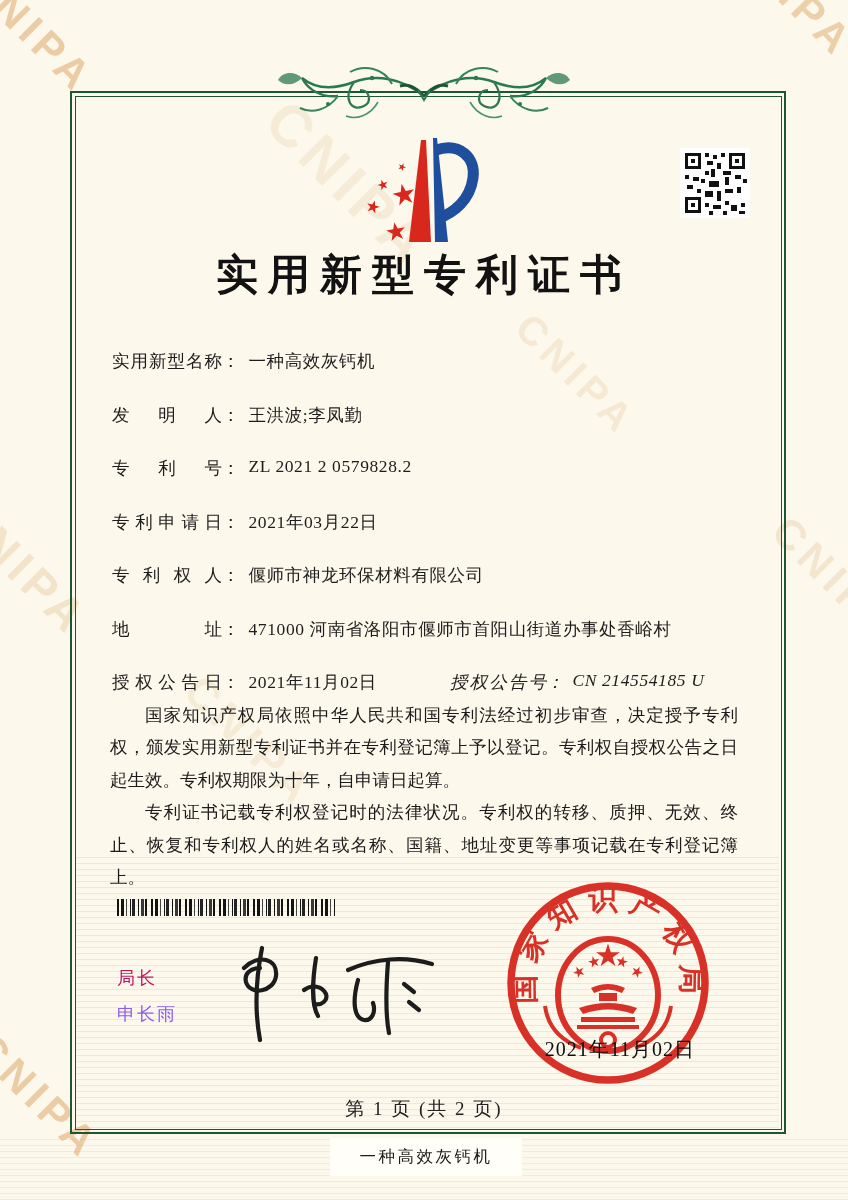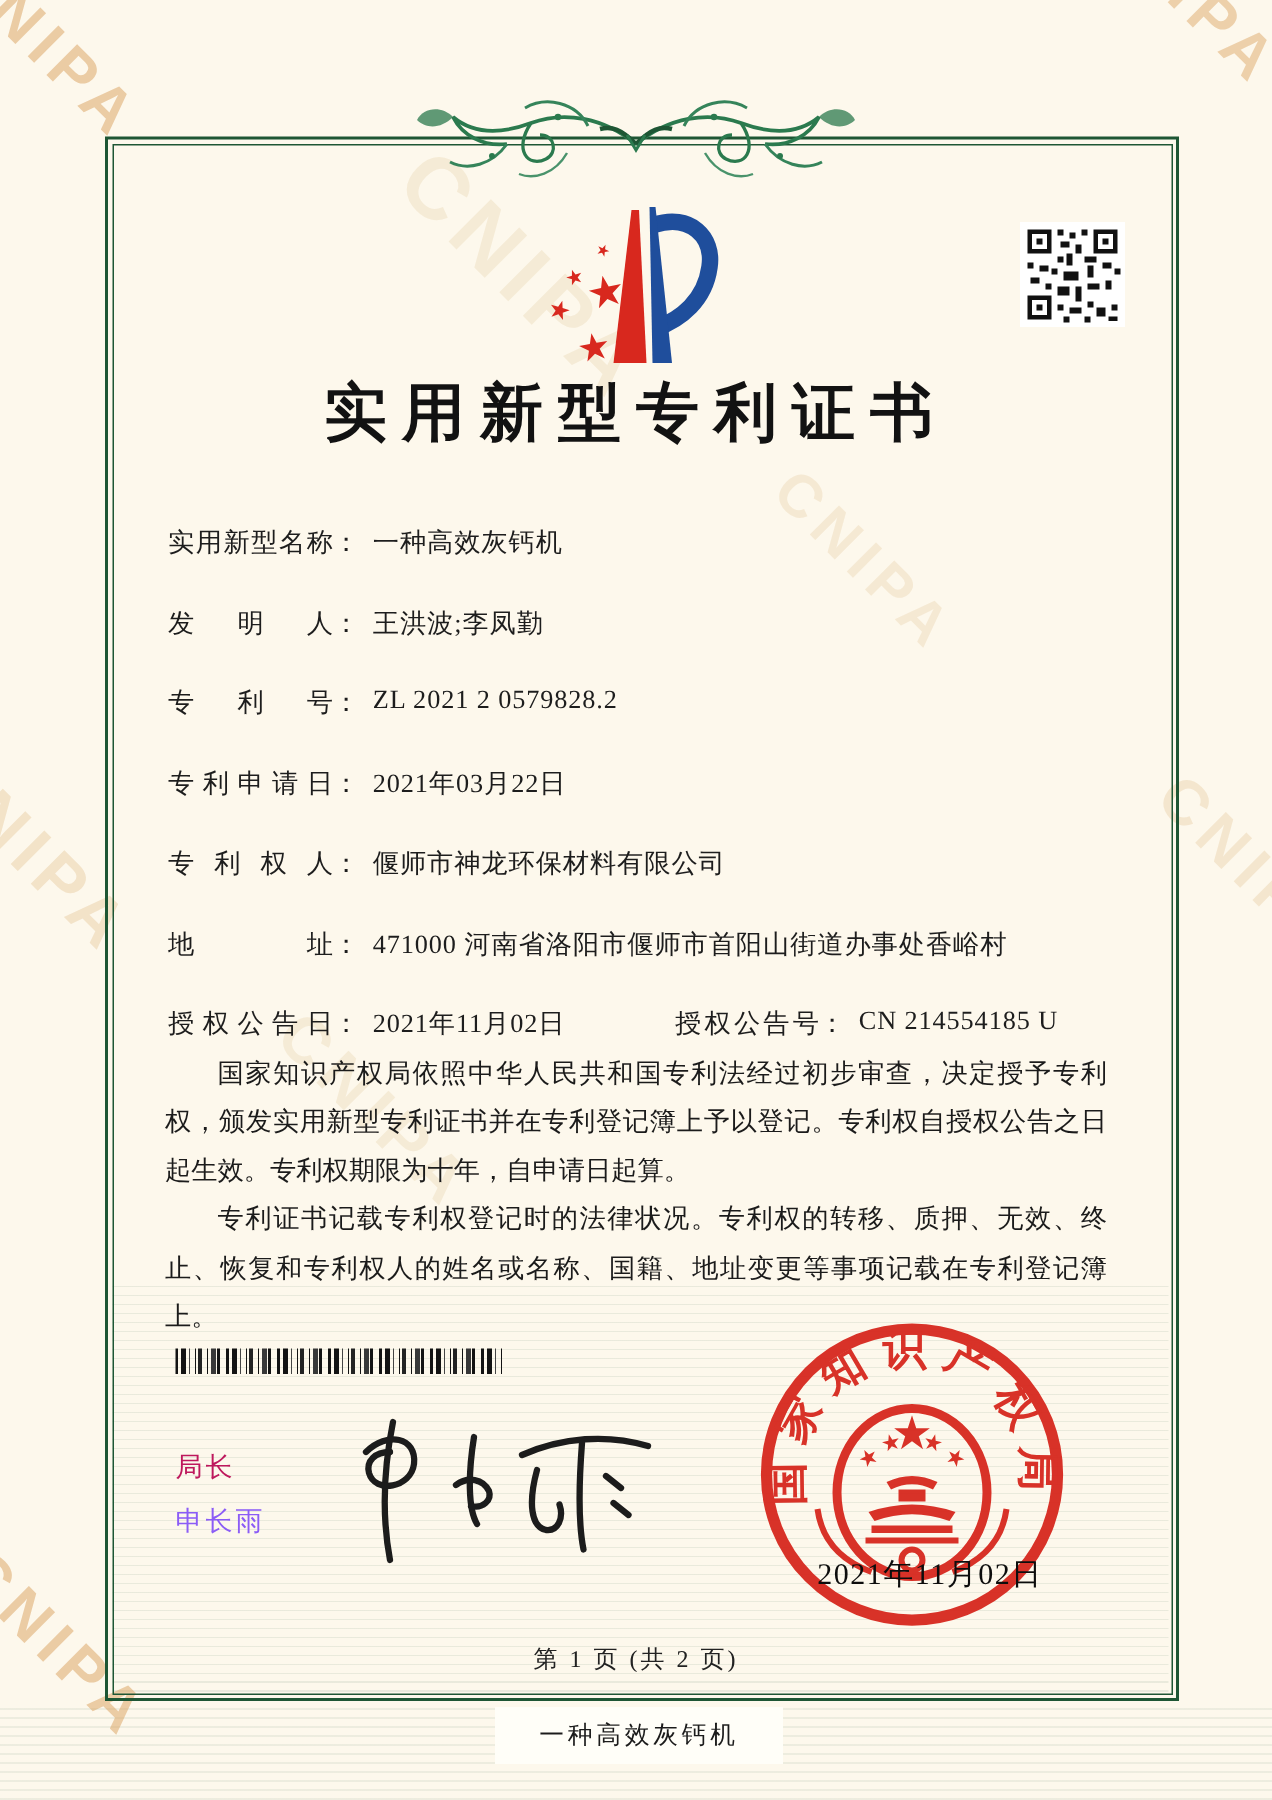--- a/index.html
+++ b/index.html
@@ -43,21 +43,21 @@
   .title{
     position:absolute;left:0;top:247px;width:100%;text-align:center;z-index:4;
     font-size:42px;font-weight:700;letter-spacing:10px;color:#121212;
   }
   
   .fields{position:absolute;left:112px;top:349px;width:628px;z-index:4;}
   .frow{height:53.5px;font-size:17.5px;color:#1d1d1d;position:relative;white-space:nowrap;}
   .flabel{display:inline-block;width:110px;text-align:justify;text-align-last:justify;vertical-align:top;}
   .fcolon{display:inline-block;vertical-align:top;}
   .fvalue{display:inline-block;margin-left:9px;letter-spacing:.6px;vertical-align:top;}
-  .fgroup2{position:absolute;left:338px;top:0;white-space:nowrap;}
+  .fgroup2{position:absolute;left:338px;top:0;white-space:nowrap;font-style:italic;}
   .fgroup2 .flabel{width:96px;}
   
   .paras{position:absolute;left:110px;top:699px;width:628px;z-index:4;
     font-size:17.5px;line-height:1.85;text-align:justify;color:#1b1b1b;}
   .paras p{margin:0;text-indent:2em;}
   
   .barcode{position:absolute;left:117px;top:899px;width:219px;height:17px;z-index:4;
     background:repeating-linear-gradient(90deg,
       #131313 0 2px,rgba(0,0,0,0) 2px 4px,
       #131313 4px 7px,rgba(0,0,0,0) 7px 9px,
@@ -74,21 +74,21 @@
     font-family:"Liberation Sans","DejaVu Sans",sans-serif;color:#8b5cf6;letter-spacing:2px;}
   .signature{position:absolute;left:200px;top:928px;width:250px;height:115px;z-index:4;}
   
   .seal{position:absolute;left:492px;top:876px;width:232px;height:216px;z-index:5;opacity:.95;}
   .seal-text{font-size:29px;font-weight:700;letter-spacing:10px;
     font-family:"Liberation Serif","DejaVu Serif",serif;}
   .seal-date{position:absolute;left:520px;top:1036px;width:200px;text-align:center;z-index:6;
     font-size:20px;color:#0d0d0d;letter-spacing:1px;}
   
   .page-info{position:absolute;left:0;top:1096px;width:100%;text-align:center;z-index:4;
-    font-size:16px;letter-spacing:2px;color:#222;}
+    font-size:19px;letter-spacing:2px;color:#222;}
   .footer-note{position:absolute;left:330px;top:1138px;width:192px;height:38px;z-index:4;
     background:#fffef8;display:flex;align-items:center;justify-content:center;
     font-size:16.5px;letter-spacing:2.5px;color:#1b1b1b;}
 </style>
 </head>
 <body>
 
 <div class="page">
 
   <span class="wm wm-tl">CNIPA</span>

